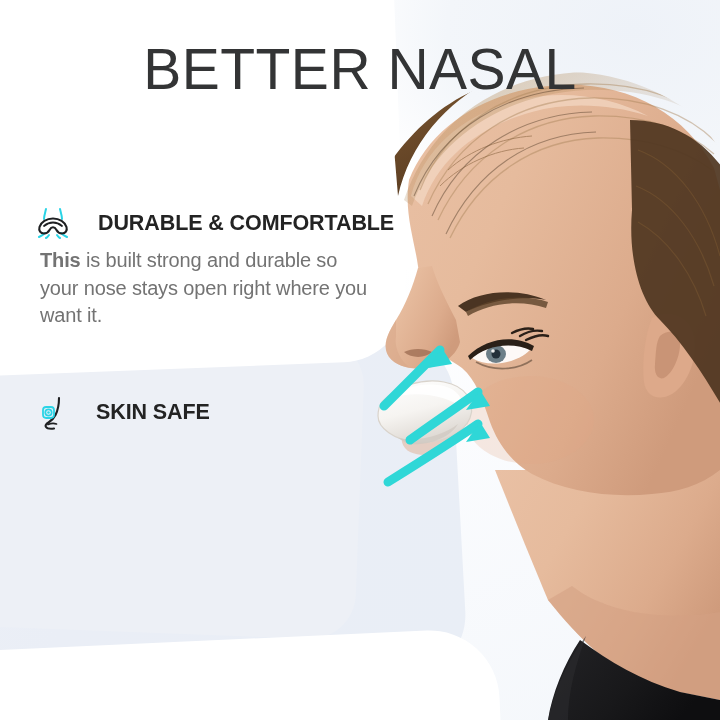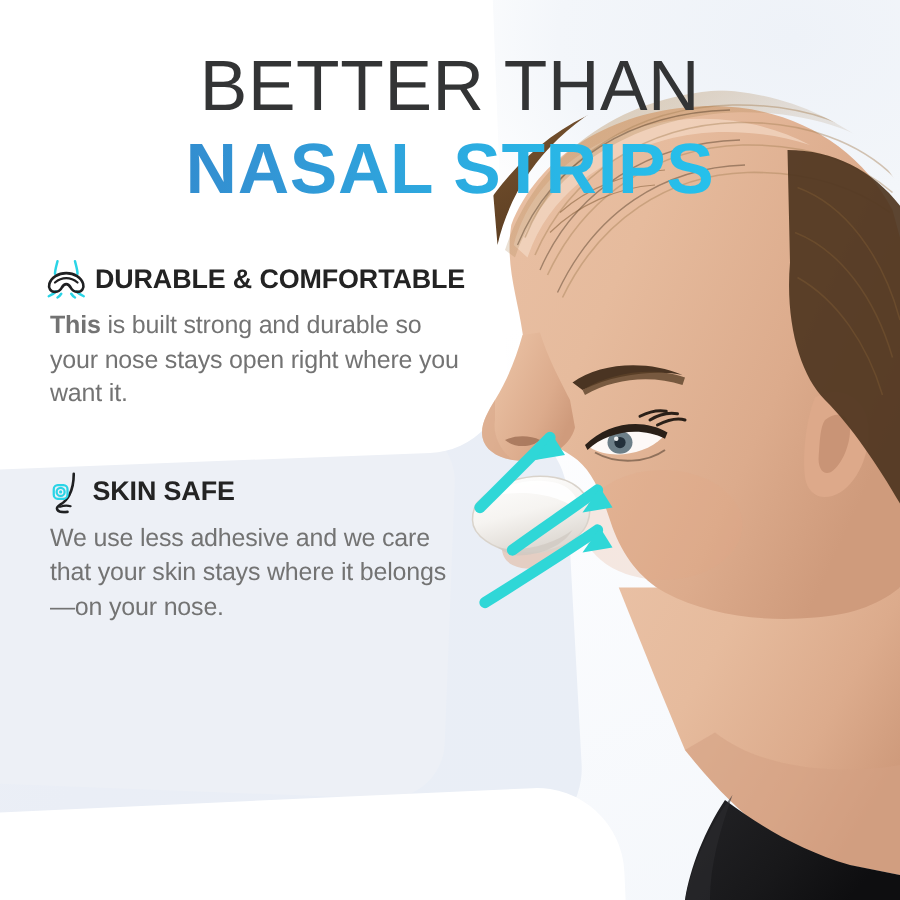--- a/index.html
+++ b/index.html
@@ -126,27 +126,27 @@
   
   .features {
     position: absolute;
     left: 0;
     top: 206px;
     width: 470px;
     z-index: 5;
   }
   .feature { position: relative; }
   .feature.f1 { padding-left: 34px; }
-  .feature.f2 { padding-left: 40px; margin-top: 47px; }
+  .feature.f2 { padding-left: 40px; margin-top: 66px; }
   .feature.f3 { padding-left: 34px; margin-top: 46px; }
 
   .feature-head {
     display: flex;
     align-items: center;
-    gap: 4px;
+    gap: 26px;
     margin-bottom: 7px;
   }
   .feature-icon {
     flex: 0 0 auto;
     width: 38px;
     height: 34px;
     display: block;
   }
   .feature-icon svg { display: block; }
   .feature-title {
@@ -327,22 +327,21 @@
         <path d="M162,348 L148,368 L172,364 Z"></path>
       </g>
 
       <path d="M300,640 C330,662 360,680 400,692 L440,700 L440,720 L268,720
                C272,694 284,664 300,640 Z" fill="url(#garmentG)"></path>
       <path d="M268,720 C274,690 288,660 306,636 C296,664 288,692 288,720 Z" fill="#2b2b2f" opacity="0.6"></path>
     </svg>
   </div>
 
   <div class="headline">
-    <span class="line1">BETTER THAN</span>
-    <span class="line2">NASAL STRIPS</span>
+    <span class="line1">BETTER NASAL</span>
   </div>
 
   <div class="features">
 
     <div class="feature f1">
       <div class="feature-head">
         <span class="feature-icon">
           <svg width="38" height="34" viewBox="0 0 38 34" xmlns="http://www.w3.org/2000/svg">
             <g fill="none" stroke="#2ad4e6" stroke-width="2" stroke-linecap="round">
               <path d="M12,3 C11,7 10,10 10,13"></path>
@@ -375,22 +374,19 @@
             <path d="M8,28.5 C10.5,27.5 14,27.2 16.5,28" fill="none" stroke="#1f2022" stroke-width="1.7" stroke-linecap="round"></path>
             <g stroke="#2ad4e6" stroke-width="1.8" fill="none">
               <rect x="3" y="11" width="11" height="11" rx="3.2"></rect>
               <circle cx="8.5" cy="16.5" r="3.2"></circle>
             </g>
             <circle cx="8.5" cy="16.5" r="1.3" fill="#2ad4e6"></circle>
           </svg>
         </span>
         <span class="feature-title">SKIN SAFE</span>
       </div>
-      <div class="feature-body">
-        <b></b><span>We use less adhesive and we care that your skin stays where it belongs—on your nose.</span>
-      </div>
     </div>
 
     <div class="feature f3">
     </div>
 
   </div>
 </div>
 
 </body></html>

